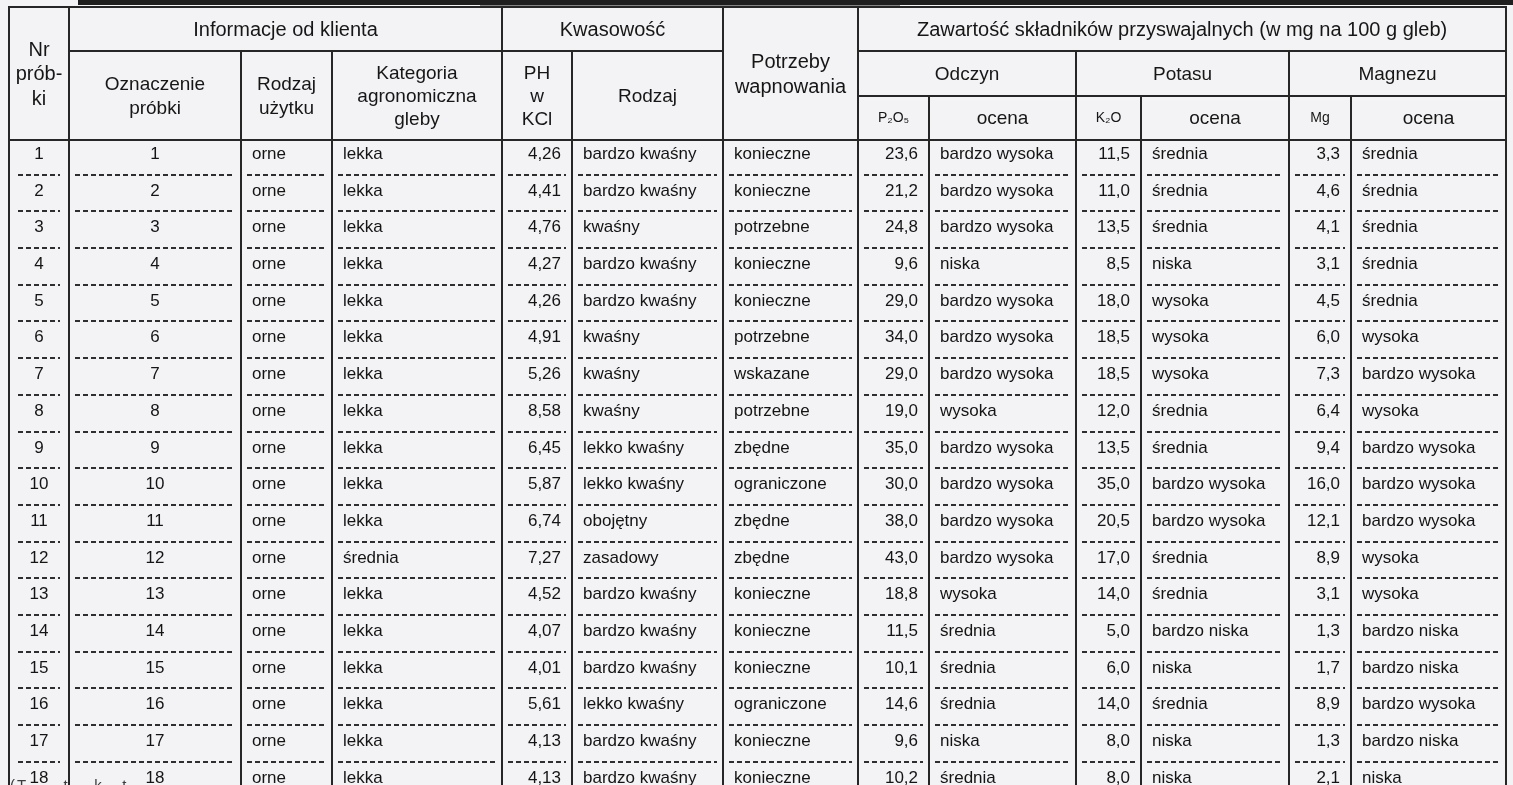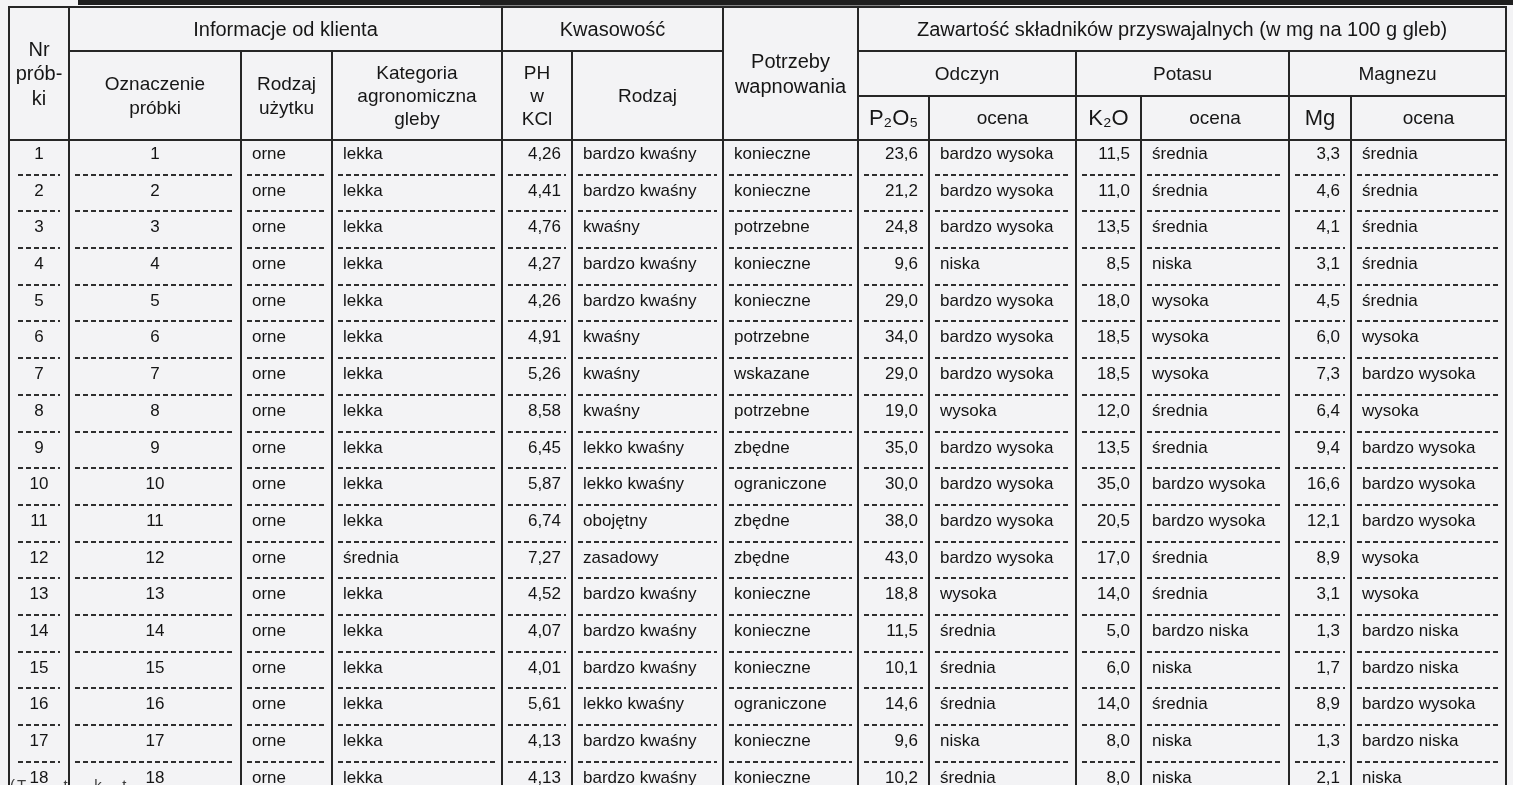--- a/index.html
+++ b/index.html
@@ -19,21 +19,21 @@
   }
   th,td{border:2px solid #262626;}
   thead th{
     font-weight:normal;text-align:center;vertical-align:middle;
     white-space:pre-line;line-height:1.22;font-size:19px;color:#161616;
     padding:2px 4px;
   }
   thead tr.r1 th{height:38px;font-size:20px;}
   thead tr.r2{height:45px;}
   thead tr.r3{height:44px;}
-  th.chem{font-size:22px;}
+  th.chem{font-size:14px;}
   
   tbody td{
     border-top:none;border-bottom:none;
     position:relative;vertical-align:top;
     font-size:17px;line-height:1.15;
     padding:3px 6px 0 6px;height:33.7px;
     white-space:nowrap;overflow:hidden;color:#141414;
   }
   tbody tr:last-child td{border-bottom:4px solid #1a1a1a;}
   .dash{
@@ -250,21 +250,21 @@
     <td class="ta-c"><span class="cv">10</span><div class="dash"></div></td>
     <td class="ta-l"><span class="cv">orne</span><div class="dash"></div></td>
     <td class="ta-l"><span class="cv">lekka</span><div class="dash"></div></td>
     <td class="ta-r"><span class="cv">5,87</span><div class="dash"></div></td>
     <td class="ta-l"><span class="cv">lekko kwaśny</span><div class="dash"></div></td>
     <td class="ta-l"><span class="cv">ograniczone</span><div class="dash"></div></td>
     <td class="ta-r"><span class="cv">30,0</span><div class="dash"></div></td>
     <td class="ta-l"><span class="cv">bardzo wysoka</span><div class="dash"></div></td>
     <td class="ta-r"><span class="cv">35,0</span><div class="dash"></div></td>
     <td class="ta-l"><span class="cv">bardzo wysoka</span><div class="dash"></div></td>
-    <td class="ta-r"><span class="cv">16,6</span><div class="dash"></div></td>
+    <td class="ta-r"><span class="cv">16,0</span><div class="dash"></div></td>
     <td class="ta-l"><span class="cv">bardzo wysoka</span><div class="dash"></div></td>
   </tr>
       <tr>
     <td class="c-nr ta-c"><span class="cv">11</span><div class="dash"></div></td>
     <td class="ta-c"><span class="cv">11</span><div class="dash"></div></td>
     <td class="ta-l"><span class="cv">orne</span><div class="dash"></div></td>
     <td class="ta-l"><span class="cv">lekka</span><div class="dash"></div></td>
     <td class="ta-r"><span class="cv">6,74</span><div class="dash"></div></td>
     <td class="ta-l"><span class="cv">obojętny</span><div class="dash"></div></td>
     <td class="ta-l"><span class="cv">zbędne</span><div class="dash"></div></td>

